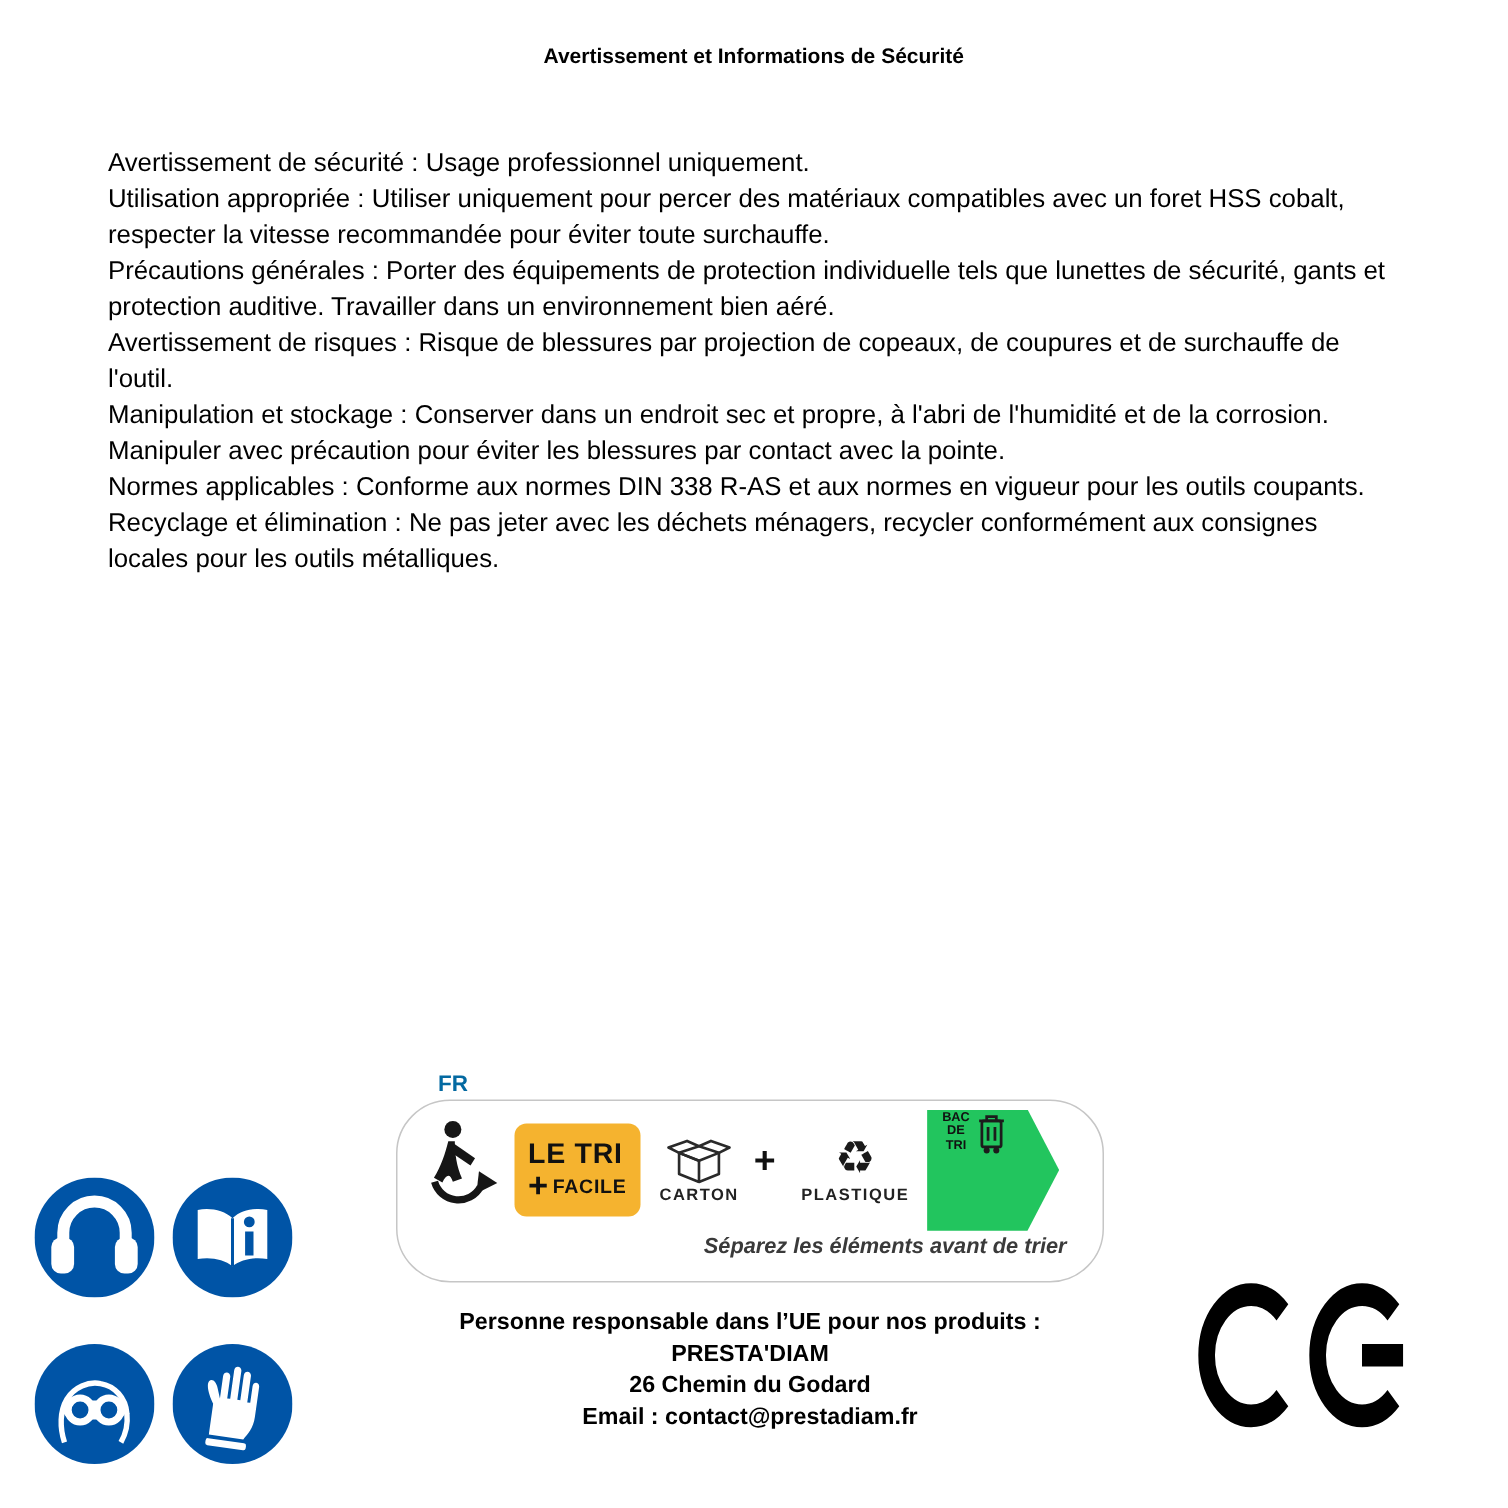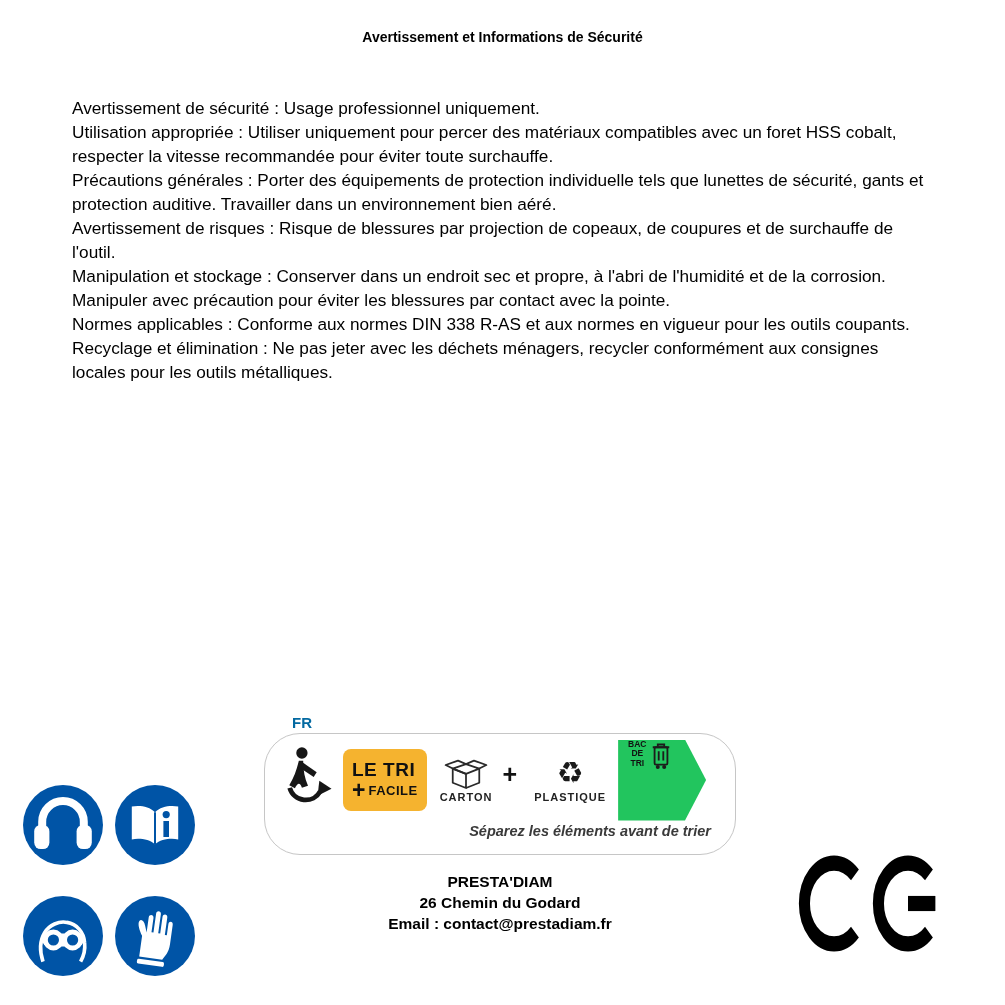--- a/index.html
+++ b/index.html
@@ -209,20 +209,21 @@
           <circle cx="8.5" cy="29" r="2.2" fill="#1c1c1c"></circle>
           <circle cx="15.5" cy="29" r="2.2" fill="#1c1c1c"></circle>
         </svg>
       </div>
     </div>
 
     <div class="triman-caption">Séparez les éléments avant de trier</div>
   </div>
 
   <div class="responsible">
+    <div>Personne responsable dans l’UE pour nos produits :</div>
     <div>PRESTA'DIAM</div>
     <div>26 Chemin du Godard</div>
     <div>Email : contact@prestadiam.fr</div>
   </div>
 
   <svg class="ce" viewBox="0 0 200 100" preserveAspectRatio="none">
     <path d="M78.3 21.7 A40 40 0 1 0 78.3 78.3" fill="none" stroke="#000" stroke-width="15"></path>
     <path d="M178.3 21.7 A40 40 0 1 0 178.3 78.3" fill="none" stroke="#000" stroke-width="15"></path>
     <line x1="150" y1="50" x2="187" y2="50" stroke="#000" stroke-width="15"></line>
   </svg>

